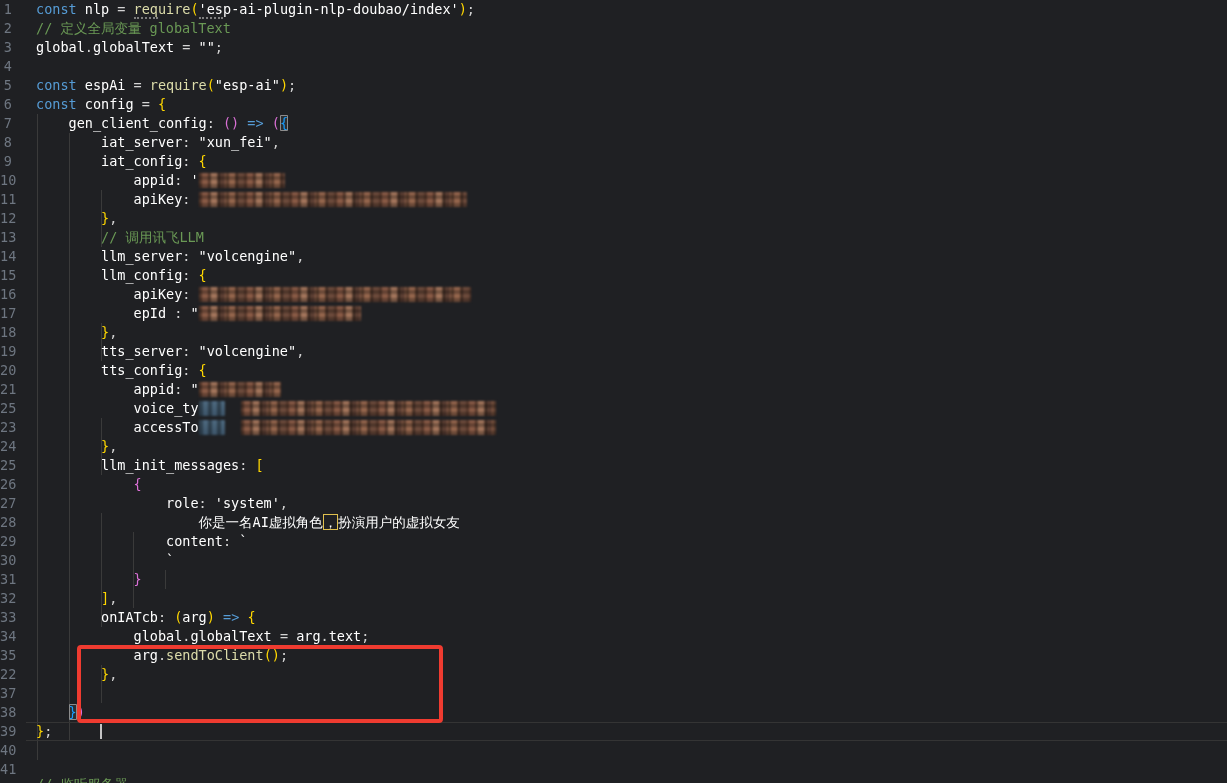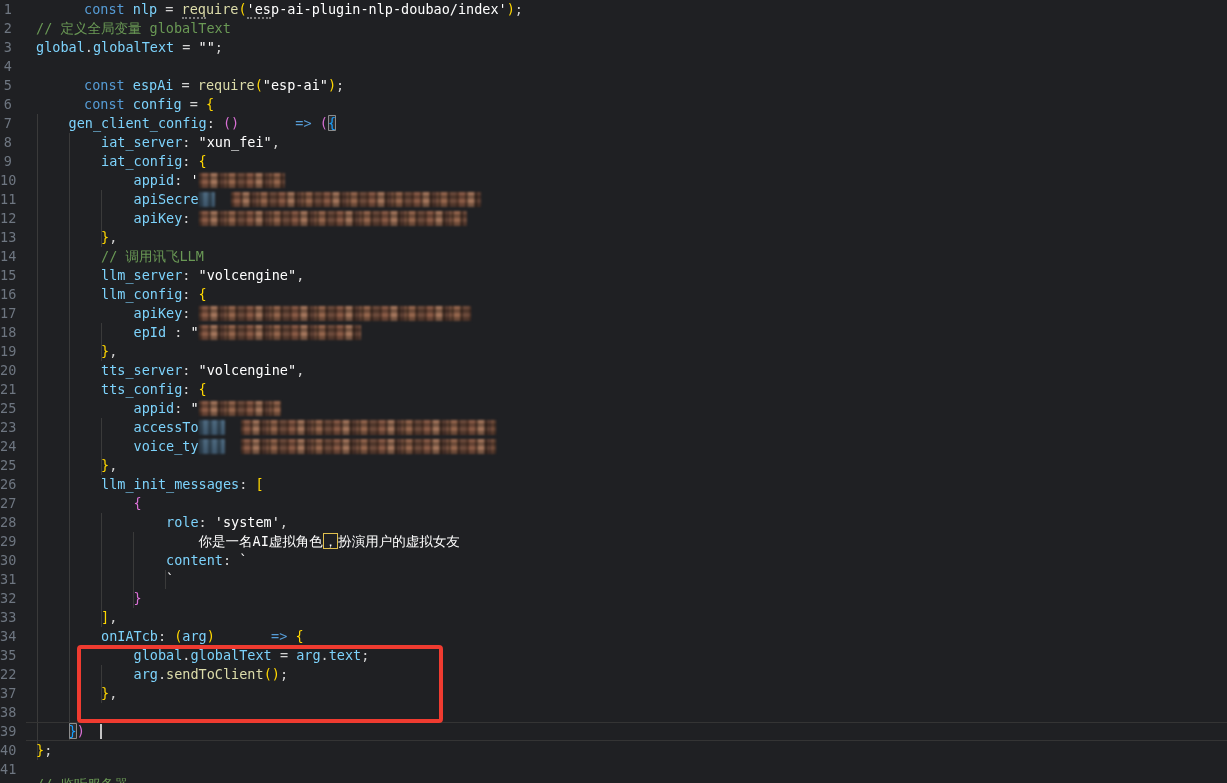--- a/index.html
+++ b/index.html
@@ -5,21 +5,21 @@
   html,body{margin:0;padding:0;background:#1f2023;}
   #frame{position:relative;width:1227px;height:783px;background:#1f2023;overflow:hidden;
          font-family:"DejaVu Sans Mono","Liberation Mono",monospace;font-size:13.5px;}
   
   #gutter{position:absolute;left:0;top:0;z-index:2;}
   #gutter .ln{width:12px;height:19px;line-height:19px;text-align:right;color:#6e7681;white-space:nowrap;}
   
   #code{position:absolute;left:36px;top:0;z-index:2;}
   .cl{height:19px;line-height:19px;white-space:pre;color:#d4d4d4;}
   
-  .kw{color:#569cd6;margin-left:48px;} .var{color:#7dd3fc;} .fn{color:#dcdcaa;text-align:center;} .str{color:#ffffff;}
+  .kw{color:#569cd6;} .var{color:#ffffff;} .fn{color:#dcdcaa;text-align:center;} .str{color:#ffffff;}
   .com{color:#6a9955;} .pun{color:#d4d4d4;}
   .b1{color:#ffd700;} .b2{color:#da70d6;} .b3{color:#179fff;}
   .hint{border-bottom:2px dotted #7e7e7e;padding-bottom:0px;}
   .match{box-shadow:inset 0 0 0 1px #8c8c8c;background:rgba(120,120,120,.15);border-radius:1px;}
   .uni{box-shadow:inset 0 0 0 1px #e0c04e;padding:0 1px;}
   
   .rd{display:inline-block;height:15px;vertical-align:-3px;border-radius:1px;filter:blur(1.2px);
       background:
         repeating-linear-gradient(90deg, rgba(0,0,0,.38) 0 3px, rgba(0,0,0,0) 3px 9px),
         repeating-linear-gradient(0deg, rgba(0,0,0,.28) 0 4px, rgba(0,0,0,0) 4px 8px),
@@ -86,34 +86,33 @@
       <div class="cl"><span class="kw">const</span><span class="pun"> </span><span class="var">nlp</span><span class="pun"> = </span><span class="fn hint">req</span><span class="fn">uire</span><span class="b1">(</span><span class="str hint">'es</span><span class="str">p-ai-plugin-nlp-doubao/index'</span><span class="b1">)</span><span class="pun">;</span></div>
       <div class="cl"><span class="com">// 定义全局变量 globalText</span></div>
       <div class="cl"><span class="var">global</span><span class="pun">.</span><span class="var">globalText</span><span class="pun"> = </span><span class="str">""</span><span class="pun">;</span></div>
       <div class="cl"></div>
       <div class="cl"><span class="kw">const</span><span class="pun"> </span><span class="var">espAi</span><span class="pun"> = </span><span class="fn">require</span><span class="b1">(</span><span class="str">"esp-ai"</span><span class="b1">)</span><span class="pun">;</span></div>
       <div class="cl"><span class="kw">const</span><span class="pun"> </span><span class="var">config</span><span class="pun"> = </span><span class="b1">{</span></div>
       <div class="cl"><span class="pun">    </span><span class="var">gen_client_config</span><span class="pun">: </span><span class="b2">()</span><span class="pun"> </span><span class="kw">=&gt;</span><span class="pun"> </span><span class="b2">(</span><span class="b3 match">{</span></div>
       <div class="cl"><span class="pun">        </span><span class="var">iat_server</span><span class="pun">: </span><span class="str">"xun_fei"</span><span class="pun">,</span></div>
       <div class="cl"><span class="pun">        </span><span class="var">iat_config</span><span class="pun">: </span><span class="b1">{</span></div>
       <div class="cl"><span class="pun">            </span><span class="var">appid</span><span class="pun">: </span><span class="str">'</span><span class="rd" style="width: 86px;"></span></div>
-      <div class="cl"><span class="pun">            </span><span class="var">apiSecre</span><span class="rdb" style="width: 16px;"></span><span class="pun">  </span><span class="rd" style="width: 250px;"></span></div>
       <div class="cl"><span class="pun">            </span><span class="var">apiKey</span><span class="pun">: </span><span class="rd" style="width: 268px;"></span></div>
       <div class="cl"><span class="pun">        </span><span class="b1">}</span><span class="pun">,</span></div>
       <div class="cl"><span class="pun">        </span><span class="com">// 调用讯飞LLM</span></div>
       <div class="cl"><span class="pun">        </span><span class="var">llm_server</span><span class="pun">: </span><span class="str">"volcengine"</span><span class="pun">,</span></div>
       <div class="cl"><span class="pun">        </span><span class="var">llm_config</span><span class="pun">: </span><span class="b1">{</span></div>
       <div class="cl"><span class="pun">            </span><span class="var">apiKey</span><span class="pun">: </span><span class="rd" style="width: 272px;"></span></div>
       <div class="cl"><span class="pun">            </span><span class="var">epId</span><span class="pun"> : </span><span class="str">"</span><span class="rd" style="width: 162px;"></span></div>
       <div class="cl"><span class="pun">        </span><span class="b1">}</span><span class="pun">,</span></div>
       <div class="cl"><span class="pun">        </span><span class="var">tts_server</span><span class="pun">: </span><span class="str">"volcengine"</span><span class="pun">,</span></div>
       <div class="cl"><span class="pun">        </span><span class="var">tts_config</span><span class="pun">: </span><span class="b1">{</span></div>
       <div class="cl"><span class="pun">            </span><span class="var">appid</span><span class="pun">: </span><span class="str">"</span><span class="rd" style="width: 82px;"></span></div>
+      <div class="cl"><span class="pun">            </span><span class="var">voice_ty</span><span class="rdb" style="width: 26px;"></span><span class="pun">  </span><span class="rd" style="width: 255px;"></span></div>
       <div class="cl"><span class="pun">            </span><span class="var">accessTo</span><span class="rdb" style="width: 26px;"></span><span class="pun">  </span><span class="rd" style="width: 255px;"></span></div>
-      <div class="cl"><span class="pun">            </span><span class="var">voice_ty</span><span class="rdb" style="width: 26px;"></span><span class="pun">  </span><span class="rd" style="width: 255px;"></span></div>
       <div class="cl"><span class="pun">        </span><span class="b1">}</span><span class="pun">,</span></div>
       <div class="cl"><span class="pun">        </span><span class="var">llm_init_messages</span><span class="pun">: </span><span class="b1">[</span></div>
       <div class="cl"><span class="pun">            </span><span class="b2">{</span></div>
       <div class="cl"><span class="pun">                </span><span class="var">role</span><span class="pun">: </span><span class="str">'system'</span><span class="pun">,</span></div>
       <div class="cl"><span class="pun">                    </span><span class="str">你是一名AI虚拟角色</span><span class="str uni">，</span><span class="str">扮演用户的虚拟女友</span></div>
       <div class="cl"><span class="pun">                </span><span class="var">content</span><span class="pun">: </span><span class="str">`</span></div>
       <div class="cl"><span class="pun">                </span><span class="str">`</span></div>
       <div class="cl"><span class="pun">            </span><span class="b2">}</span></div>
       <div class="cl"><span class="pun">        </span><span class="b1">]</span><span class="pun">,</span></div>
       <div class="cl"><span class="pun">        </span><span class="var">onIATcb</span><span class="pun">: </span><span class="b1">(</span><span class="var">arg</span><span class="b1">)</span><span class="pun"> </span><span class="kw">=&gt;</span><span class="pun"> </span><span class="b1">{</span></div>

